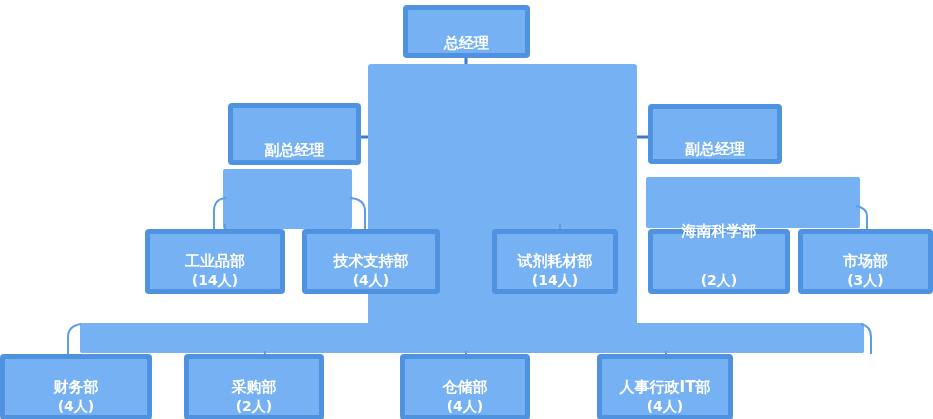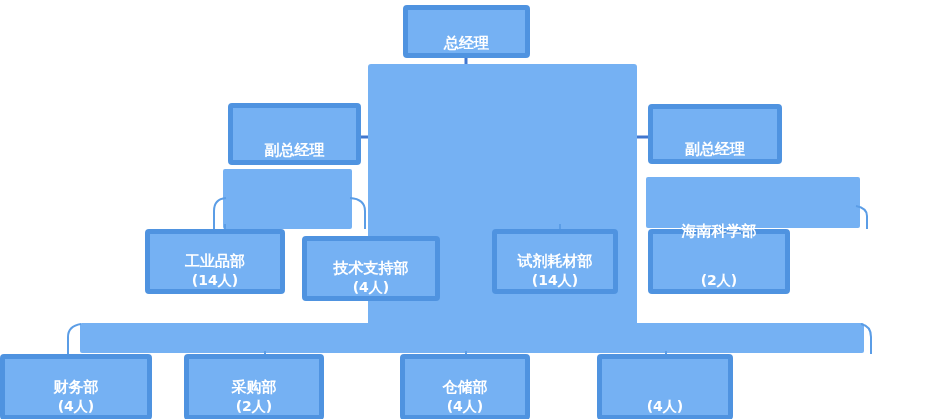--- a/index.html
+++ b/index.html
@@ -31,21 +31,21 @@
     display:flex;flex-direction:column;align-items:center;justify-content:flex-end;
     color:var(--text);font-weight:bold;text-align:center;line-height:1.25;
     cursor:default;
   }
   .node .lbl{font-size:15px;}
   .node .cnt{font-size:14px;margin-top:1px;}
   .n-gm{left:403px;top:5px;width:127px;height:53px;}
   .n-dgm-l{left:228px;top:103px;width:133px;height:62px;}
   .n-dgm-r{left:648px;top:104px;width:134px;height:60px;}
   .n-d1{left:145px;top:229px;width:140px;height:65px;}
-  .n-d2{left:302px;top:229px;width:138px;height:65px;margin-top:7px;}
+  .n-d2{left:302px;top:229px;width:138px;height:65px;}
   .n-d3{left:492px;top:229px;width:126px;height:65px;}
   .n-d4{left:648px;top:229px;width:142px;height:65px;gap:30px;}
   .n-d5{left:798px;top:229px;width:135px;height:65px;}
   .n-f1{left:0px;top:354px;width:152px;height:66px;}
   .n-f2{left:184px;top:354px;width:140px;height:66px;}
   .n-f3{left:400px;top:354px;width:130px;height:66px;}
   .n-f4{left:597px;top:354px;width:136px;height:66px;}
   .n-f5{left:798px;top:354px;width:135px;height:66px;}
 </style>
 </head>
@@ -99,30 +99,35 @@
     <span class="cnt">(4人)</span>
   </div>
   <div class="node n-d3">
     <span class="lbl">试剂耗材部</span>
     <span class="cnt">(14人)</span>
   </div>
   <div class="node n-d4">
     <span class="lbl">海南科学部</span>
     <span class="cnt">(2人)</span>
   </div>
+  <div class="node n-d5">
+    <span class="lbl">市场部</span>
+    <span class="cnt">(3人)</span>
+  </div>
 
   <div class="node n-f1">
     <span class="lbl">财务部</span>
     <span class="cnt">(4人)</span>
   </div>
   <div class="node n-f2">
     <span class="lbl">采购部</span>
     <span class="cnt">(2人)</span>
   </div>
   <div class="node n-f3">
     <span class="lbl">仓储部</span>
     <span class="cnt">(4人)</span>
   </div>
   <div class="node n-f4">
+    <span class="lbl">人事行政IT部</span>
     <span class="cnt">(4人)</span>
   </div>
 
 </div>
 
 </body></html>

